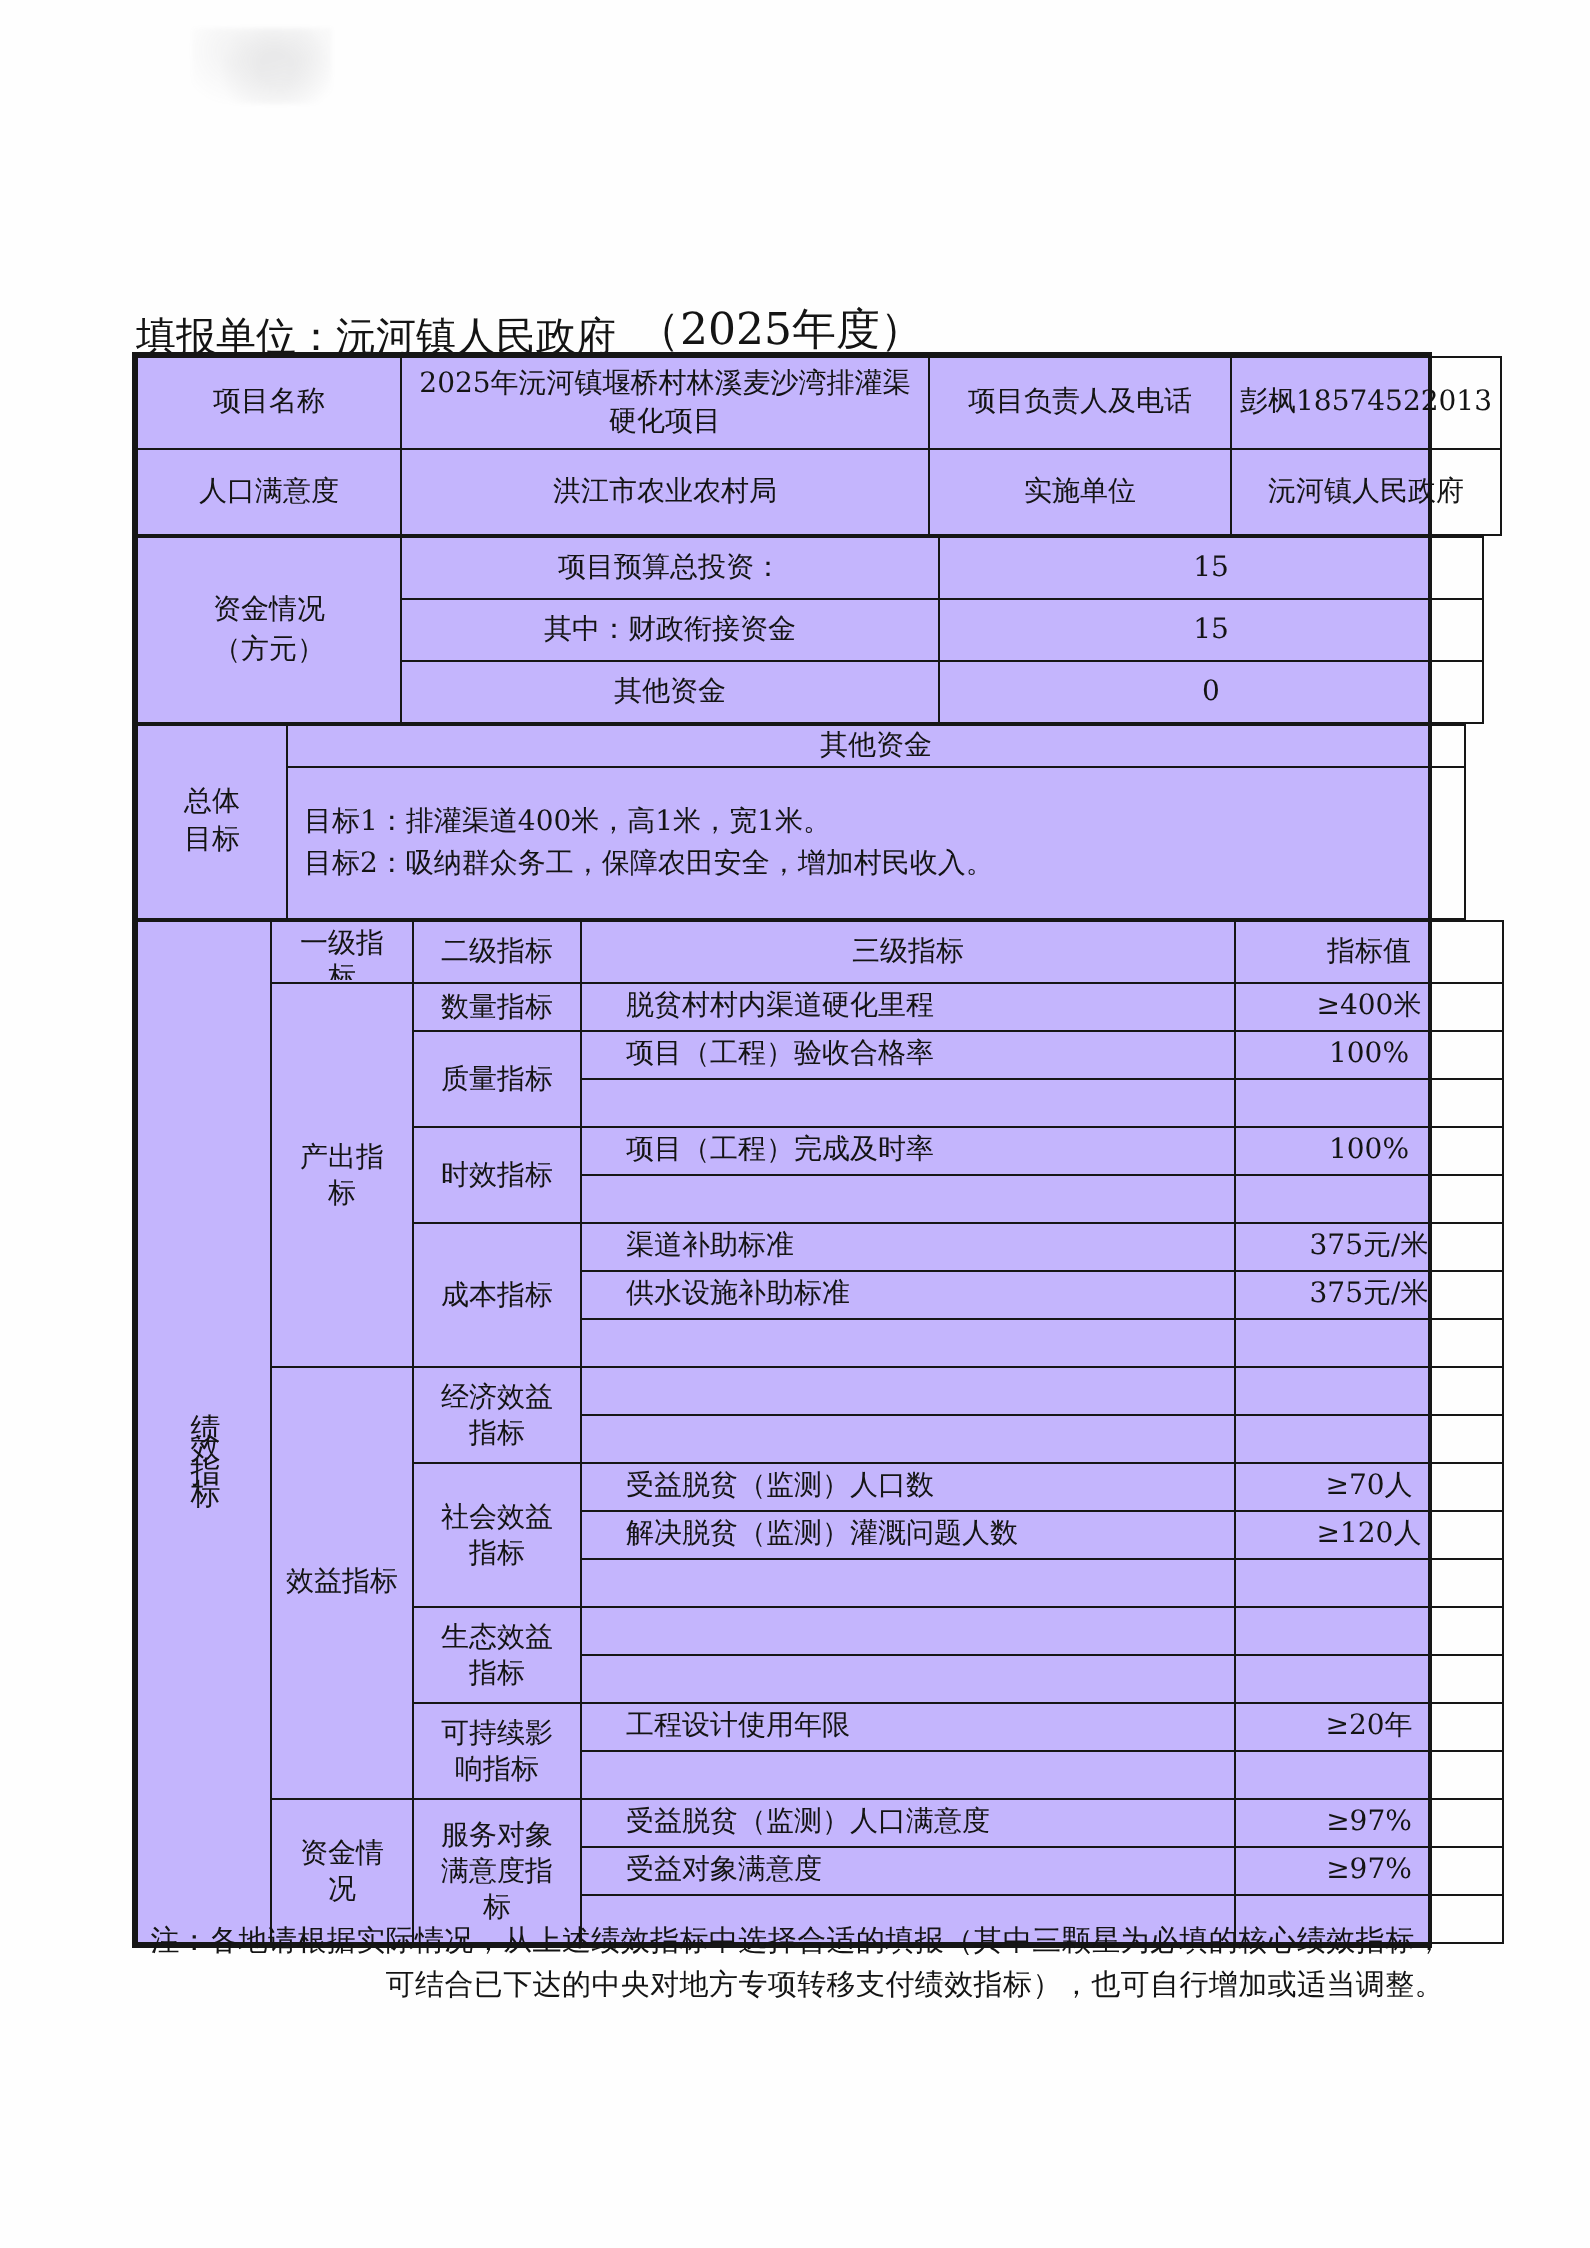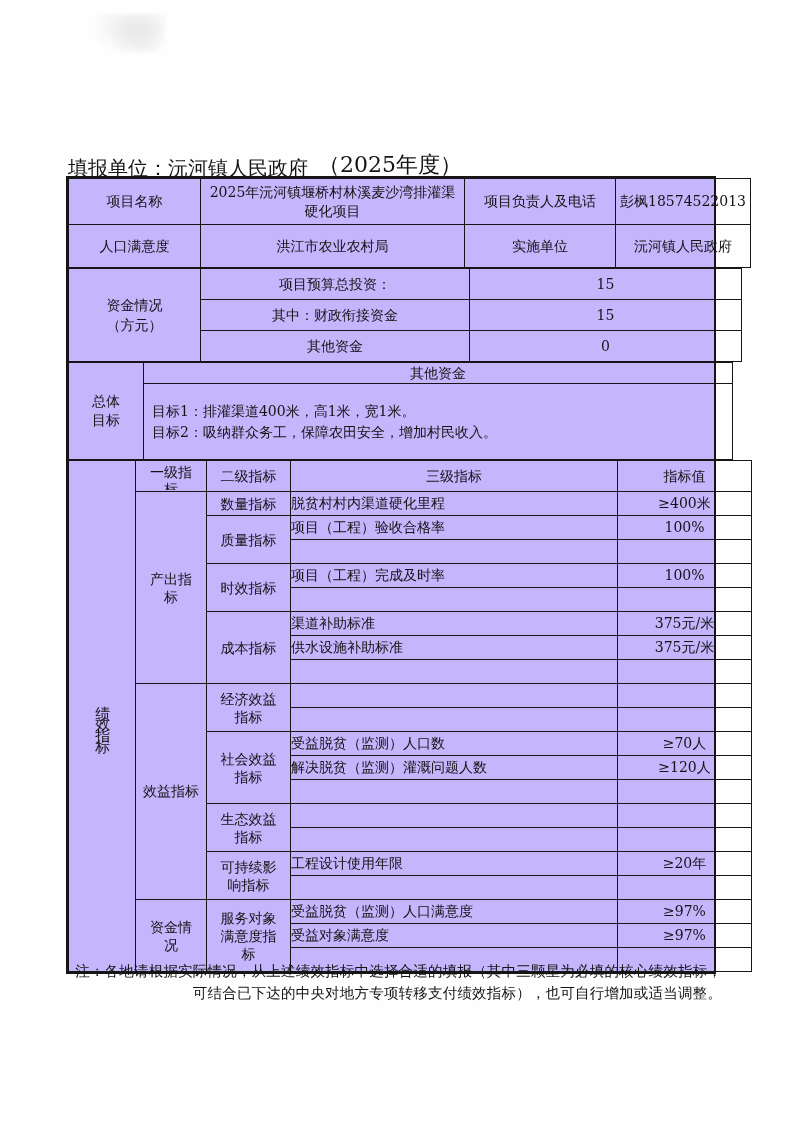--- a/index.html
+++ b/index.html
@@ -43,21 +43,21 @@
   .b4 td{height:23px}
   .b4 tr.hrow td{height:30px}
   .side {
     writing-mode:vertical-lr; text-orientation:upright; letter-spacing:11px;
     font-size:15px; padding:0;
   }
   .gcell{padding:0 2px}
   .w44{width:44px; margin:0 auto; line-height:18px;}
   .w58{width:58px; margin:0 auto; line-height:18px;}
   .clip1{width:46px; height:26px; margin:2px auto 0; overflow:hidden; line-height:17px; text-align:center;}
-  .tname{text-align:left; padding-left:0;}
+  .tname{text-align:left; padding-left:22px;}
   .fundlbl div{line-height:20px;}
   .note {
     position:absolute; top:960px; left:67px; width:655px;
     font-size:14.5px; line-height:22px; text-align:right; letter-spacing:.2px;
   }
 </style>
 </head>
 <body>
 
 <div class="page">

